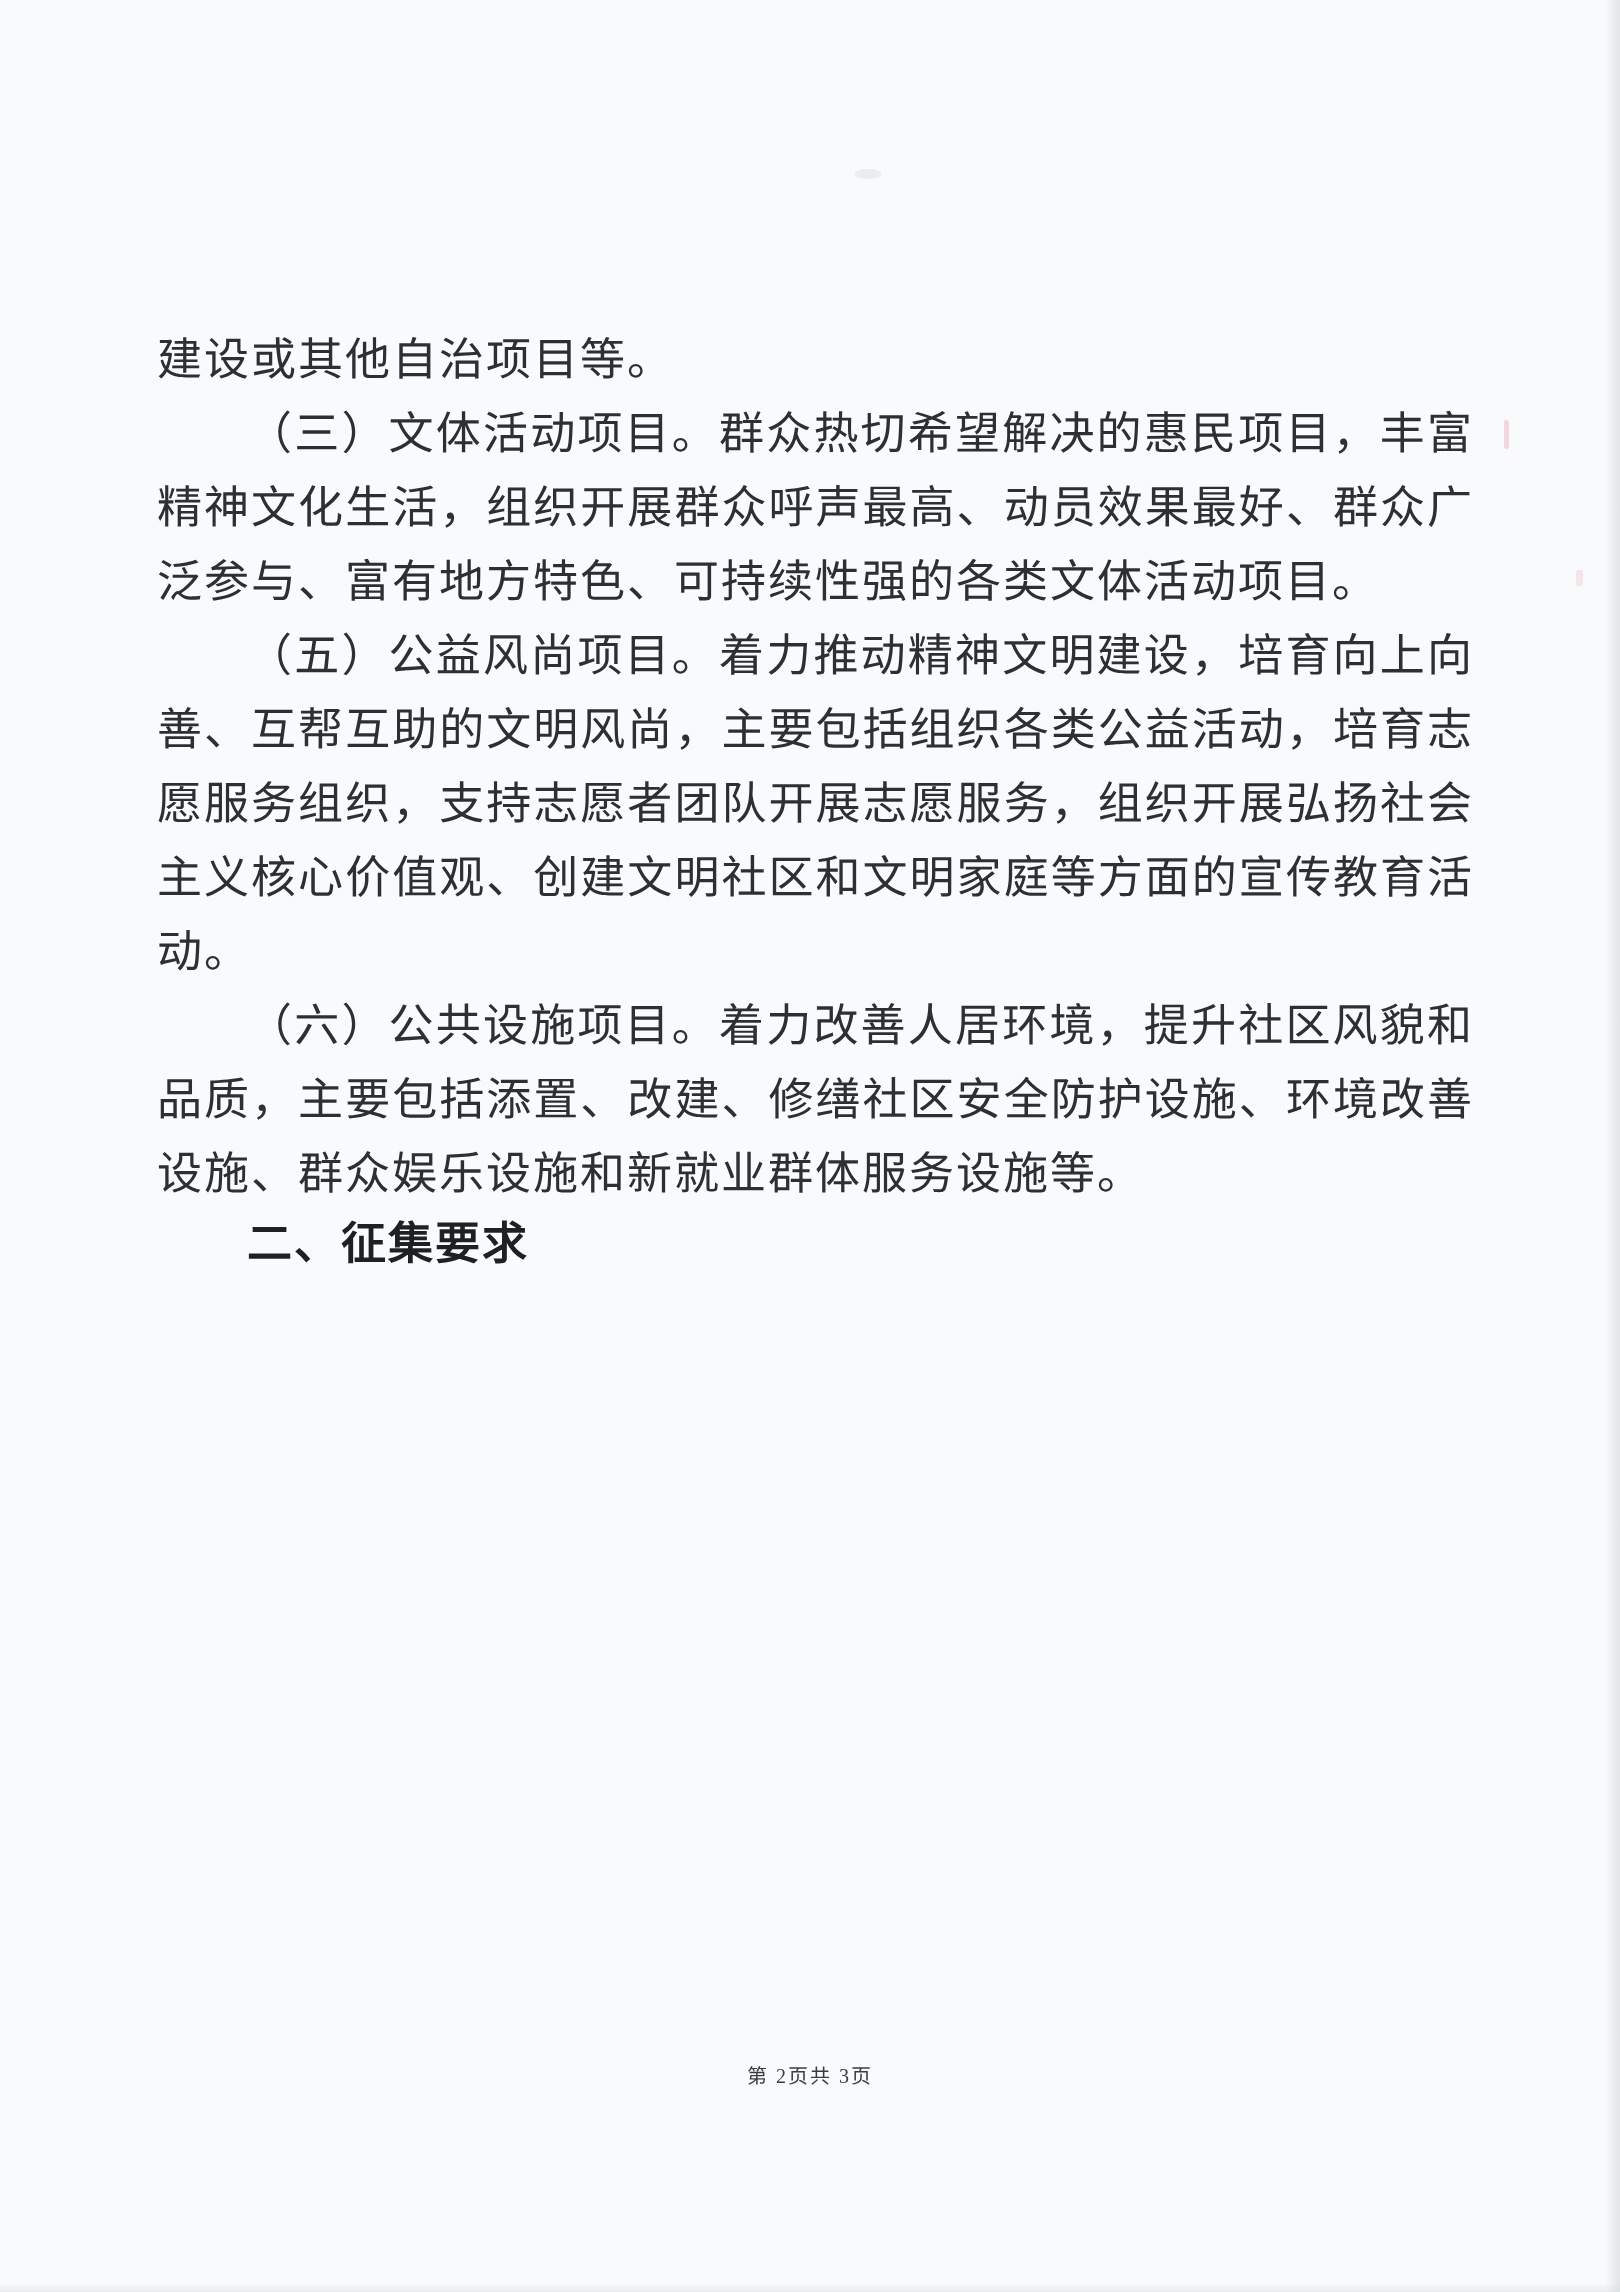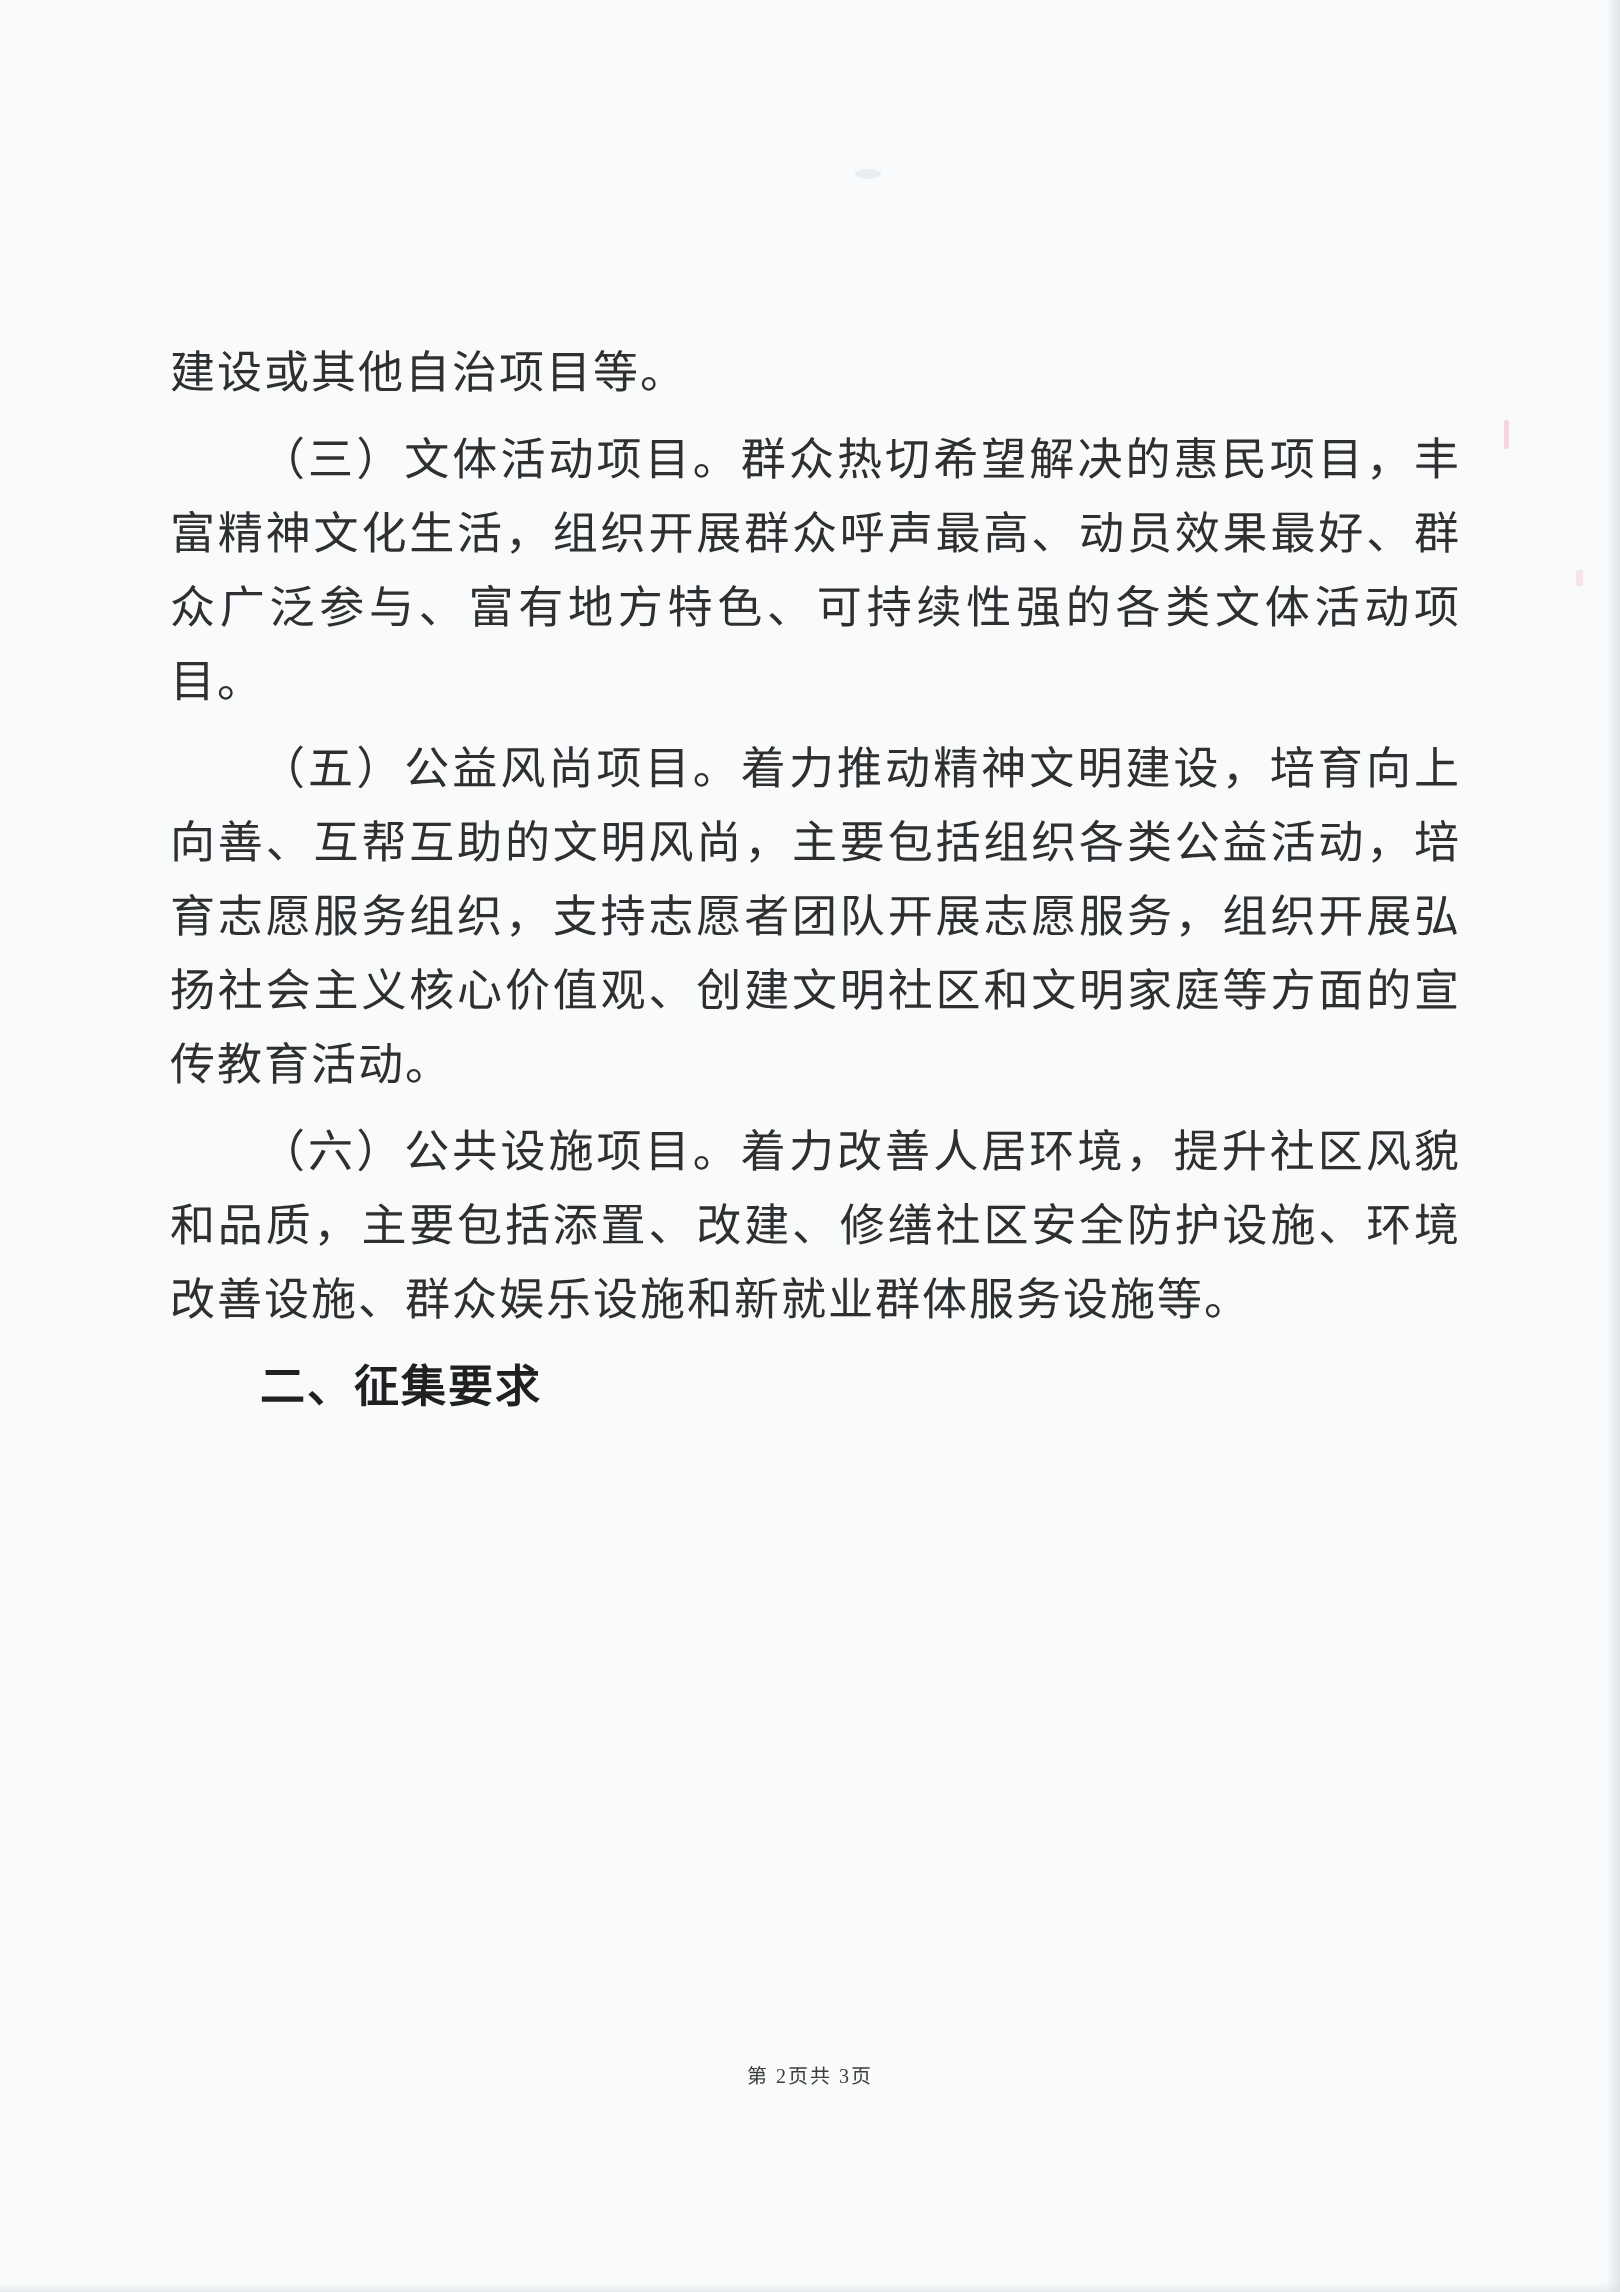--- a/index.html
+++ b/index.html
@@ -59,28 +59,28 @@
     top: 323px;
     width: 1317px;
     font-family: "Liberation Serif", "DejaVu Serif", serif;
     font-size: 45px;
     line-height: 74px;
     letter-spacing: 2px;
     color: #2d2f31;
     text-align: justify;
   }
   .doc-body p {
-    margin: 13px;
+    margin: 0;
     padding: 0;
   }
   .doc-body p.indent {
     text-indent: 2em;
   }
   .doc-body p.heading {
-    font-family: Liberation Serif, serif;
+    font-family: Liberation Mono, monospace;
     font-weight: 700;
     color: #1e2022;
   }
   .page-footer {
     position: absolute;
     left: 0;
     top: 2060px;
     width: 100%;
     text-align: center;
     font-family: "Liberation Serif", "DejaVu Serif", serif;

